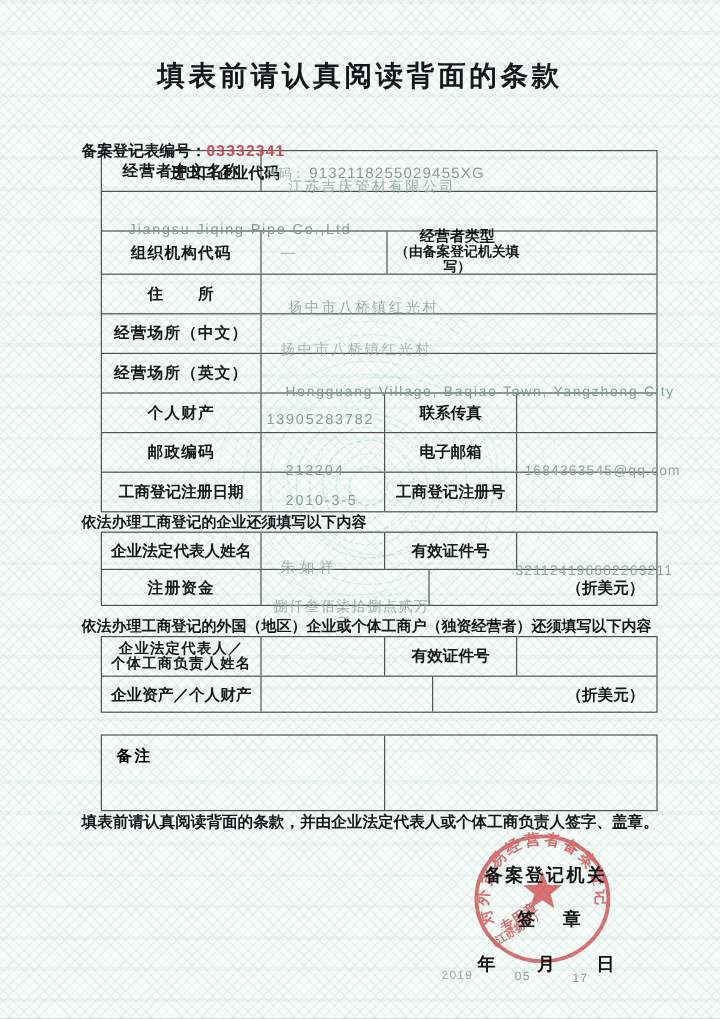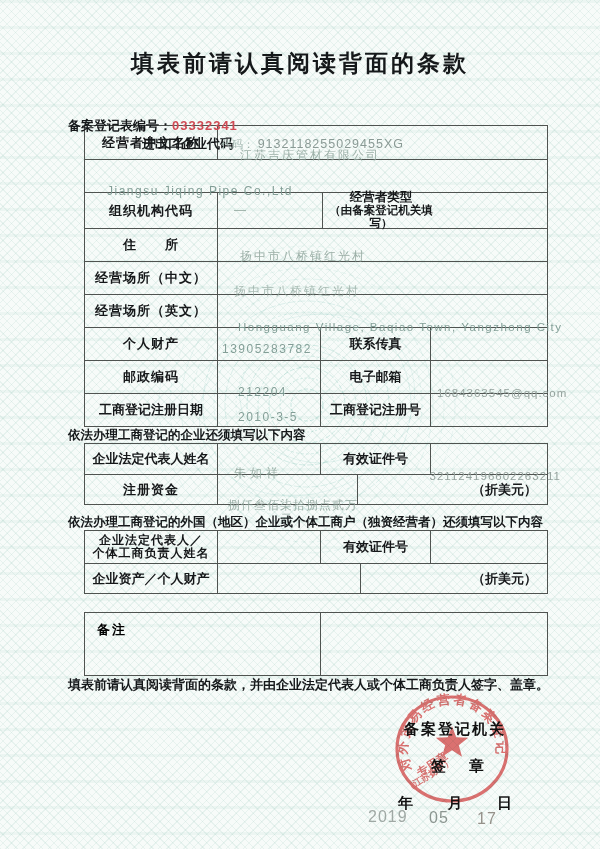--- a/index.html
+++ b/index.html
@@ -37,21 +37,21 @@
   .pc { color:#93a89f; font-size:12px; letter-spacing:2px; opacity:.9; }
   .pe { color:#7d9a92; font-size:12px; letter-spacing:1.5px; opacity:.95; }
   .pg { color:#95a29d; font-size:12px; letter-spacing:1px; }
   .heading { position:absolute; left:68px; font-size:12.5px; font-weight:bold; color:#15181a; white-space:nowrap; z-index:2; }
   .rdivider { position:absolute; left:235px; top:0; bottom:0; border-left:1px solid #4f5350; }
   .remlabel { position:absolute; left:12px; top:8px; font-size:13px; font-weight:bold; letter-spacing:2px; }
   .note { position:absolute; left:68px; top:676px; width:490px; font-size:13px; font-weight:bold; color:#15181a; z-index:2; }
 
   .sigtxt { position:absolute; z-index:4; color:#111; font-weight:bold; }
   .stamp { position:absolute; left:390px; top:691px; z-index:3; opacity:.85; mix-blend-mode:multiply; }
-  .datedigit { position:absolute; z-index:4; font-size:16px; letter-spacing:1px; }
+  .datedigit { position:absolute; z-index:4; font-size:10px; letter-spacing:1px; }
 </style>
 </head>
 <body>
 
 <div class="page">
 
   <svg class="wm" width="345" height="345" viewBox="0 0 345 345">
     <g fill="none" stroke="#4fae9d" transform="translate(172,180)">
       <circle r="16" stroke-width="1" opacity=".28" stroke-dasharray="4 2"></circle>
       <circle r="27" stroke-width=".9" opacity=".26" stroke-dasharray="2 2"></circle>

